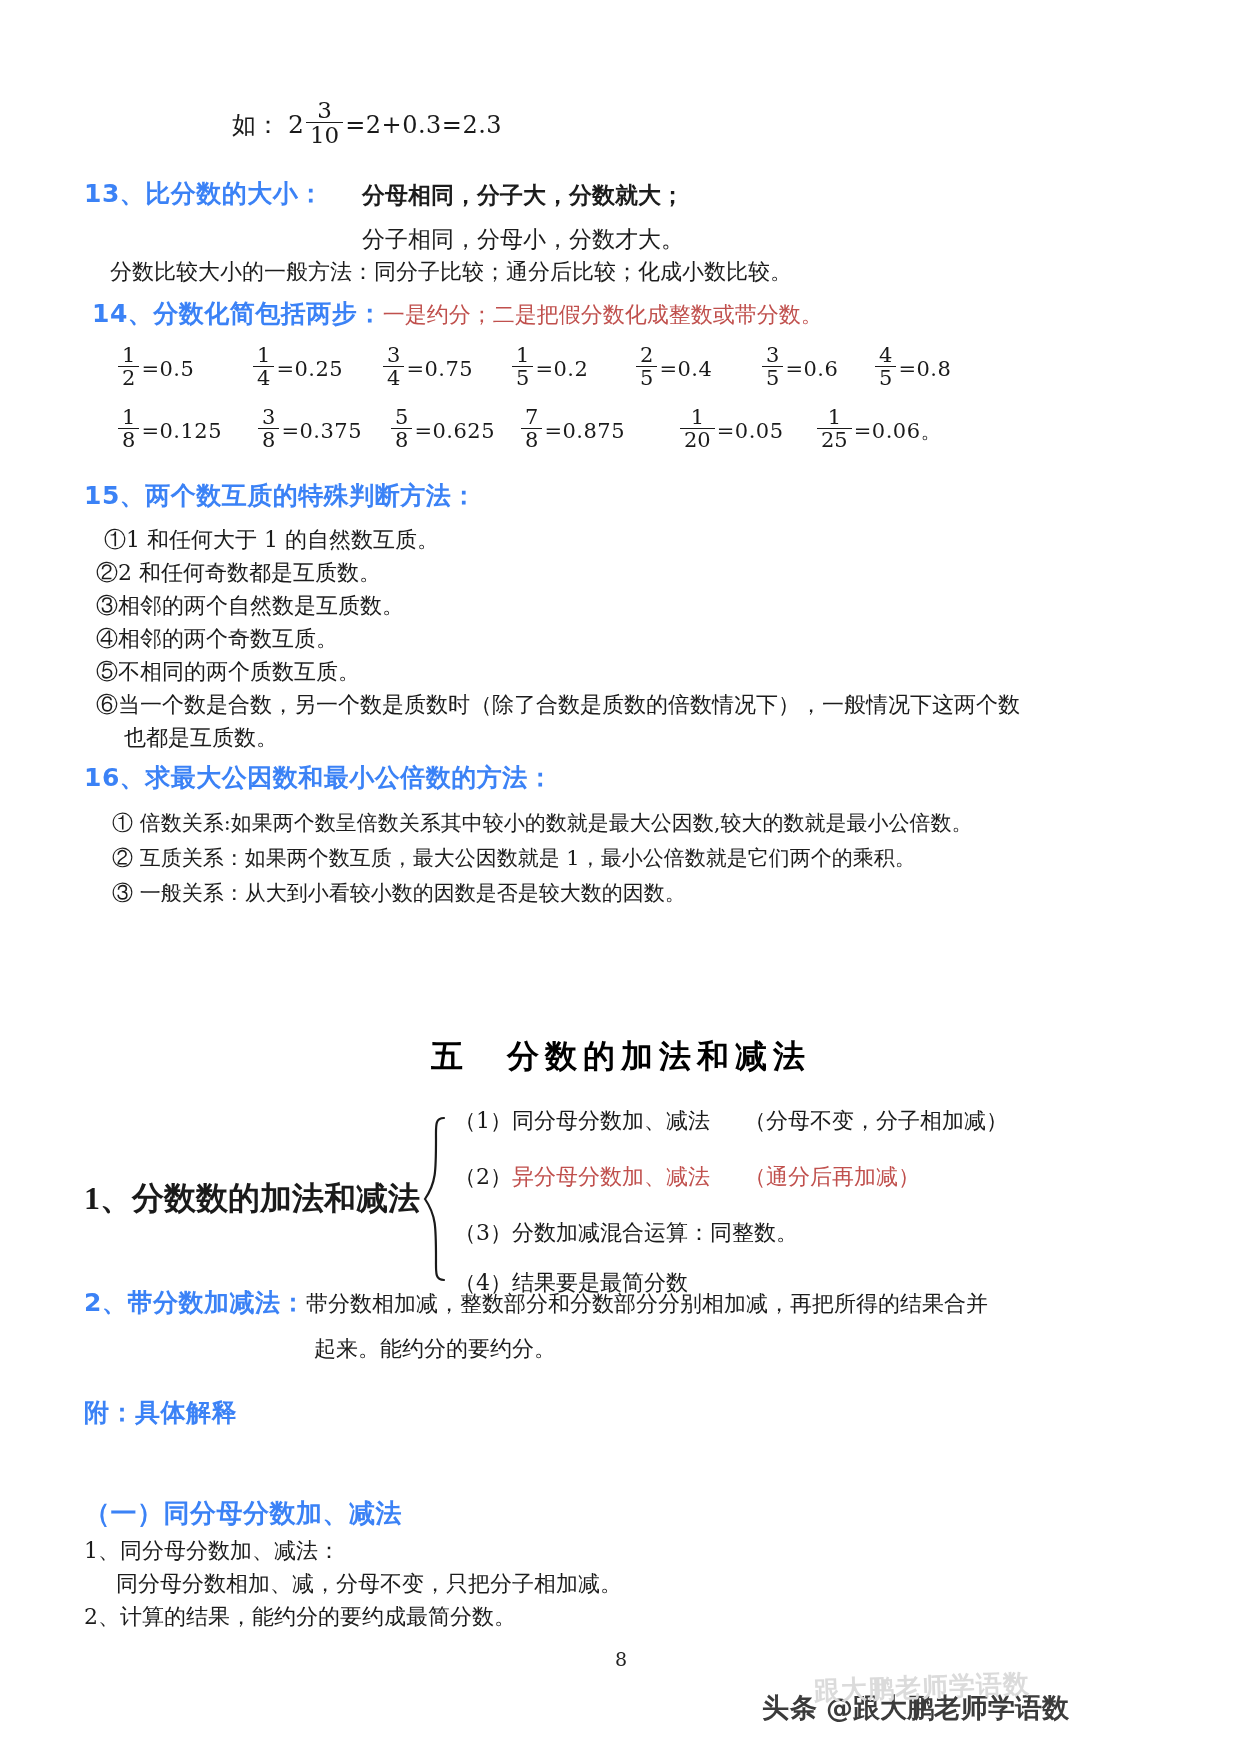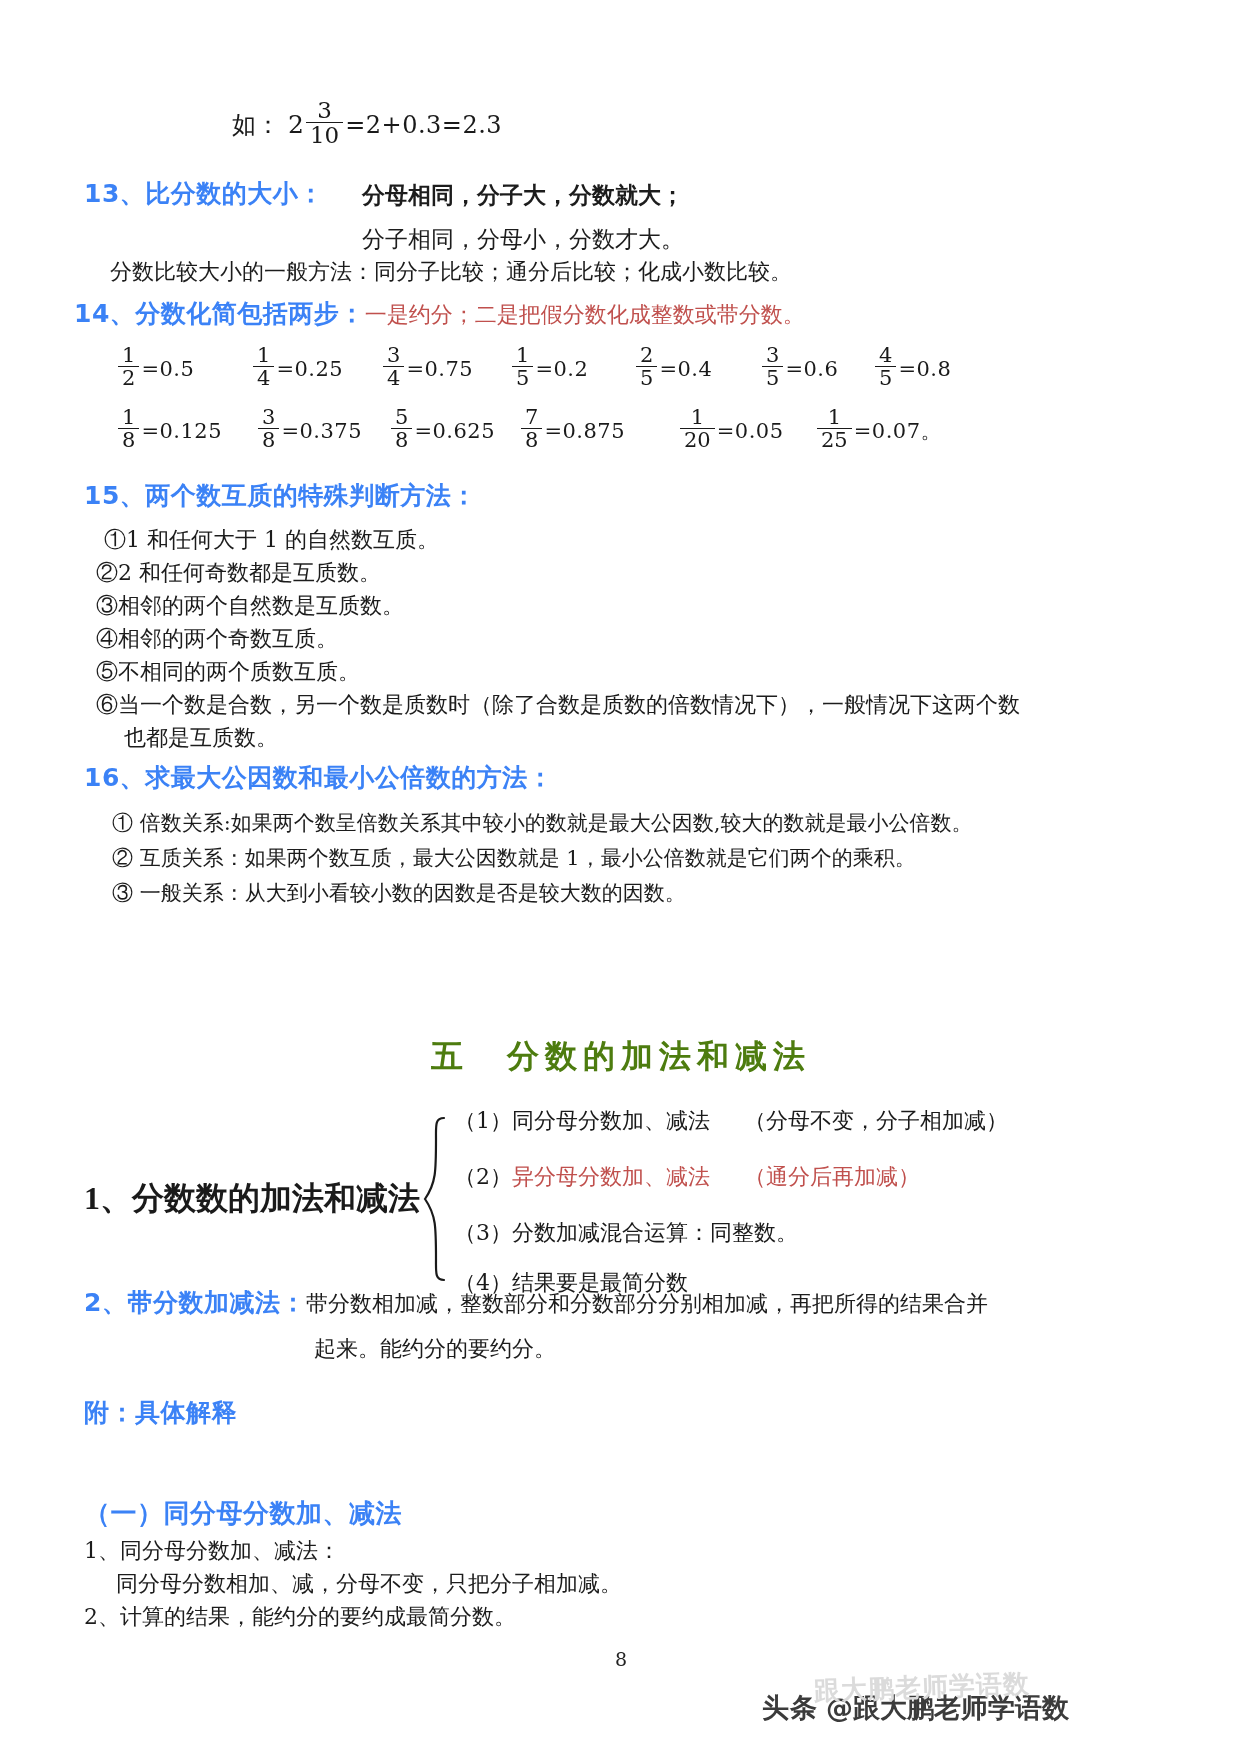--- a/index.html
+++ b/index.html
@@ -70,21 +70,21 @@
 
   
   .chapter-title {
     position: absolute;
     width: 1242px;
     text-align: center;
     font-family: "DejaVu Sans", "Liberation Sans", sans-serif;
     font-weight: 700;
     font-size: 32px;
     letter-spacing: 6px;
-    color: #4d7c0f;
+    color: #000000;
   }
 
   
   .brace-wrap { position: absolute; display: flex; align-items: center; }
   .brace-label {
     font-family: Liberation Serif, serif;
     font-weight: 700;
     font-size: 32px;
     white-space: nowrap;
   }
@@ -164,21 +164,21 @@
   <div class="blk body-line" style="left:362px; top:178px; font-family:'DejaVu Sans','Liberation Sans',sans-serif; font-weight:700; font-size:23px;">
     <span>分母相同，分子大，分数就大；</span>
   </div>
   <div class="blk body-line red" style="left:362px; top:222px; font-size:23px;">
     <span>分子相同，分母小，分数才大。</span>
   </div>
   <div class="blk body-line" style="left:110px; top:255px; font-size:22px;">
     <span>分数比较大小的一般方法：同分子比较；通分后比较；化成小数比较。</span>
   </div>
 
-  <div class="blk" style="left:74px; top:297px;">
+  <div class="blk" style="left:92px; top:297px;">
     <span class="sec-head">14、分数化简包括两步：</span><span class="red" style="font-size:22px;">一是约分；二是把假分数化成整数或带分数。</span>
   </div>
 
   <div class="frac-row" style="left:116px; top:346px;">
     <div class="frac-cell" style="width:135px;">
       <span class="frac">
           <span class="num">1</span>
           <span class="den">2</span>
         </span>
       <span class="feq">=0.5</span>
@@ -261,21 +261,21 @@
           <span class="num">1</span>
           <span class="den">20</span>
         </span>
       <span class="feq">=0.05</span>
     </div>
     <div class="frac-cell">
       <span class="frac">
           <span class="num">1</span>
           <span class="den">25</span>
         </span>
-      <span class="feq">=0.07。</span>
+      <span class="feq">=0.06。</span>
     </div>
   </div>
 
   <div class="blk sec-head" style="left:84px; top:479px;">
     <span>15、两个数互质的特殊判断方法：</span>
   </div>
   <div class="blk body-line" style="left:104px; top:523px;"><span>①1 和任何大于 1 的自然数互质。</span></div>
   <div class="blk body-line" style="left:96px; top:556px;"><span>②2 和任何奇数都是互质数。</span></div>
   <div class="blk body-line" style="left:96px; top:589px;"><span>③相邻的两个自然数是互质数。</span></div>
   <div class="blk body-line" style="left:96px; top:622px;"><span>④相邻的两个奇数互质。</span></div>

